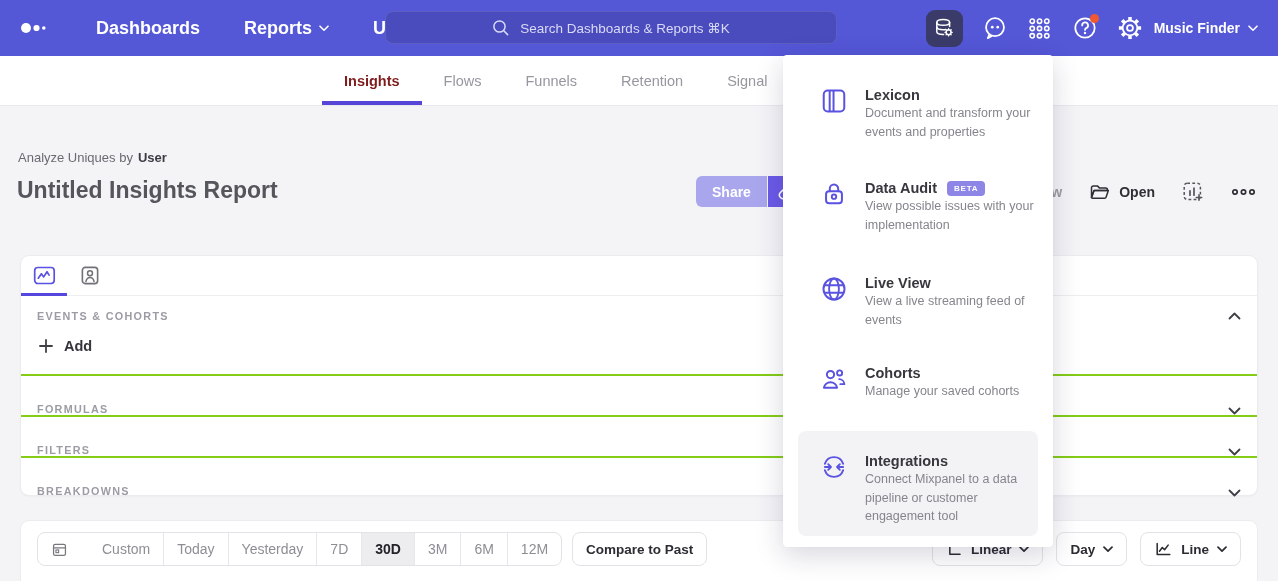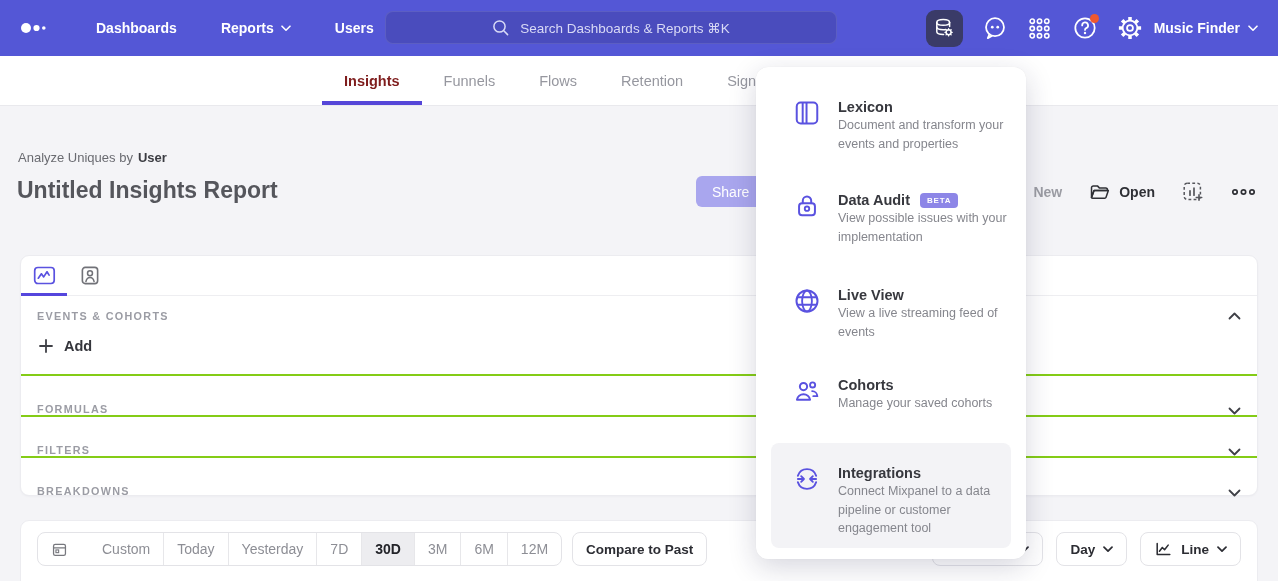--- a/index.html
+++ b/index.html
@@ -12,21 +12,21 @@
   }
   svg { display:block; }
 
   
   .topbar {
     position:absolute; top:0; left:0; width:1278px; height:56px;
     background:#5457d6; display:flex; align-items:center; z-index:30;
   }
   .logo { margin-left:20px; margin-right:46px; }
   .nav-item {
-    color:#fff; font-size:14px; font-weight:600; margin-right:44px;
+    color:#fff; font-size:18px; font-weight:600; margin-right:44px;
     display:flex; align-items:center; gap:7px; cursor:pointer; white-space:nowrap;
   }
   .search-pill {
     position:absolute; left:385px; top:11px; width:452px; height:33px;
     background:#4a4cbd; border:1px solid rgba(255,255,255,0.10); border-radius:8px;
     display:flex; align-items:center; justify-content:center; gap:10px;
     color:#d9daf6; font-size:13.5px; cursor:pointer;
   }
   .top-right { position:absolute; right:20px; top:0; height:56px; display:flex; align-items:center; }
   .icon-chip {
@@ -60,21 +60,21 @@
     content:""; position:absolute; left:0; right:0; bottom:0; height:4px; background:#5546d8;
   }
 
   
   .breadcrumb { position:absolute; left:18px; top:150px; font-size:13px; color:#6a6b71; }
   .breadcrumb b { color:#3b3c42; font-weight:700; margin-left:5px; }
   .report-title { position:absolute; left:17px; top:177px; font-size:23px; font-weight:700; color:#55565c; }
 
   .share-btn { position:absolute; left:696px; top:176px; height:31px; display:flex; cursor:pointer; }
   .share-main {
-    background:#a9a6ee; color:#fff; font-size:14px; font-weight:400;
+    background:#a9a6ee; color:#fff; font-size:14px; font-weight:700;
     display:flex; align-items:center; padding:0 16px; border-radius:6px 0 0 6px;
   }
   .share-link {
     width:38px; background:#6b5ae8; border-radius:0 6px 6px 0;
     display:flex; align-items:center; justify-content:center; margin-left:1px;
   }
 
   .header-actions {
     position:absolute; right:22px; top:176px; height:31px;
     display:flex; align-items:center; gap:27px;
@@ -128,24 +128,23 @@
   .btn {
     height:34px; border:1px solid #e3e3e7; border-radius:8px; background:#fff;
     display:flex; align-items:center; gap:8px; padding:0 13px;
     font-size:13.5px; font-weight:700; color:#2c2d33; cursor:pointer; white-space:nowrap;
   }
   .compare-btn { margin-left:10px; }
   .right-btns { margin-left:auto; display:flex; gap:13px; }
 
   
   .menu-panel {
-    position:absolute; left:756px; top:55px; width:270px; height:492px;
-    background:#fff; border-radius:12px; z-index:40;
+    position:absolute; left:783px; top:55px; width:270px; height:492px;
+    background:#fff; border-radius:4px; z-index:40;
     box-shadow:0 8px 28px rgba(30,30,70,0.18), 0 0 1px rgba(0,0,0,0.08);
-    margin-top:12px;
   }
   .menu-item { position:absolute; left:0; width:270px; display:flex; padding-left:37px; cursor:pointer; }
   .menu-item .m-icon { width:28px; flex:none; margin-top:0; }
   .menu-item .m-text { margin-left:17px; width:172px; }
   .m-title { font-size:14.5px; font-weight:700; color:#37383e; display:flex; align-items:center; }
   .m-desc { margin-top:4px; font-size:12.5px; line-height:15.5px; color:#85868d; }
   .beta-badge {
     margin-left:10px; background:#8d86e7; color:#fff; font-size:8px; font-weight:700;
     letter-spacing:0.8px; padding:3px 7px; border-radius:4px;
   }
@@ -245,24 +244,24 @@
         </svg>
     </span>
   </div>
 </header>
 
 <nav class="tabbar">
   <span class="tab active">
       <span>Insights</span>
     </span>
   <span class="tab">
+      <span>Flows</span>
+    </span>
+  <span class="tab">
       <span>Funnels</span>
-    </span>
-  <span class="tab">
-      <span>Flows</span>
     </span>
   <span class="tab">
       <span>Retention</span>
     </span>
   <span class="tab">
       <span>Signal</span>
     </span>
   <span class="tab">
       <span>Impact</span>
     </span>

